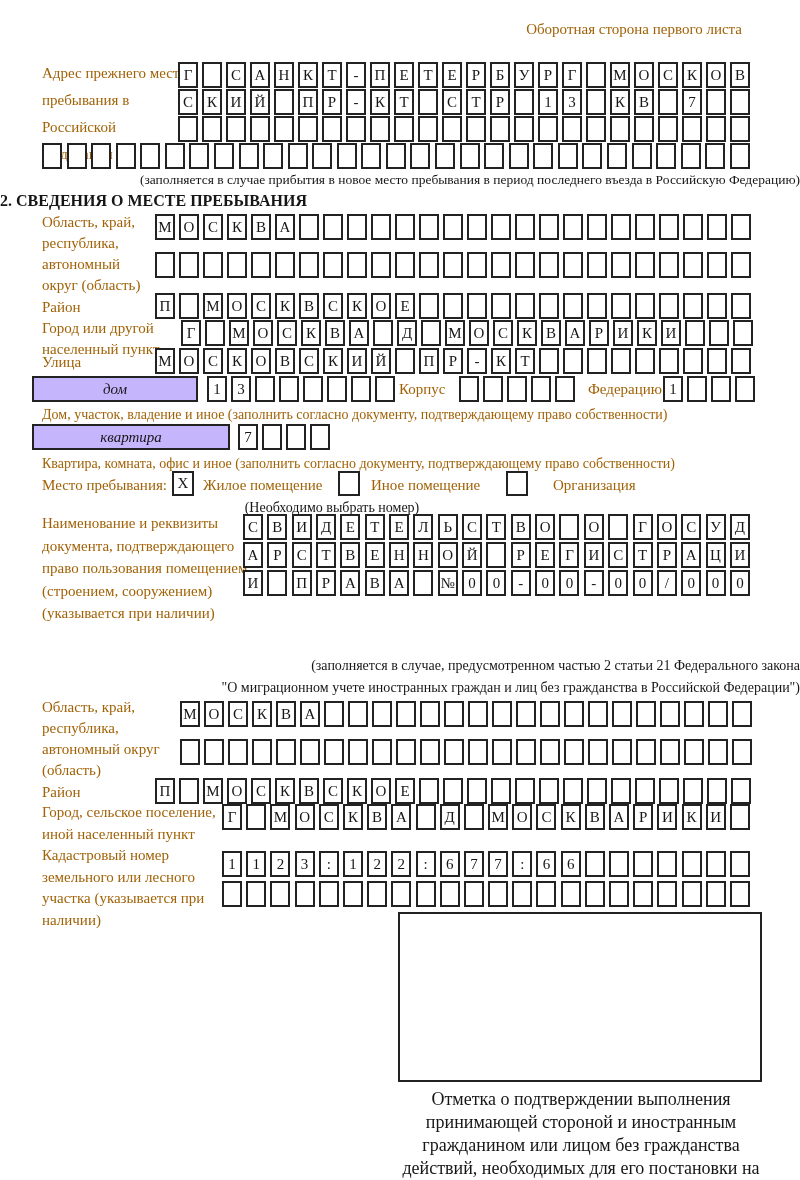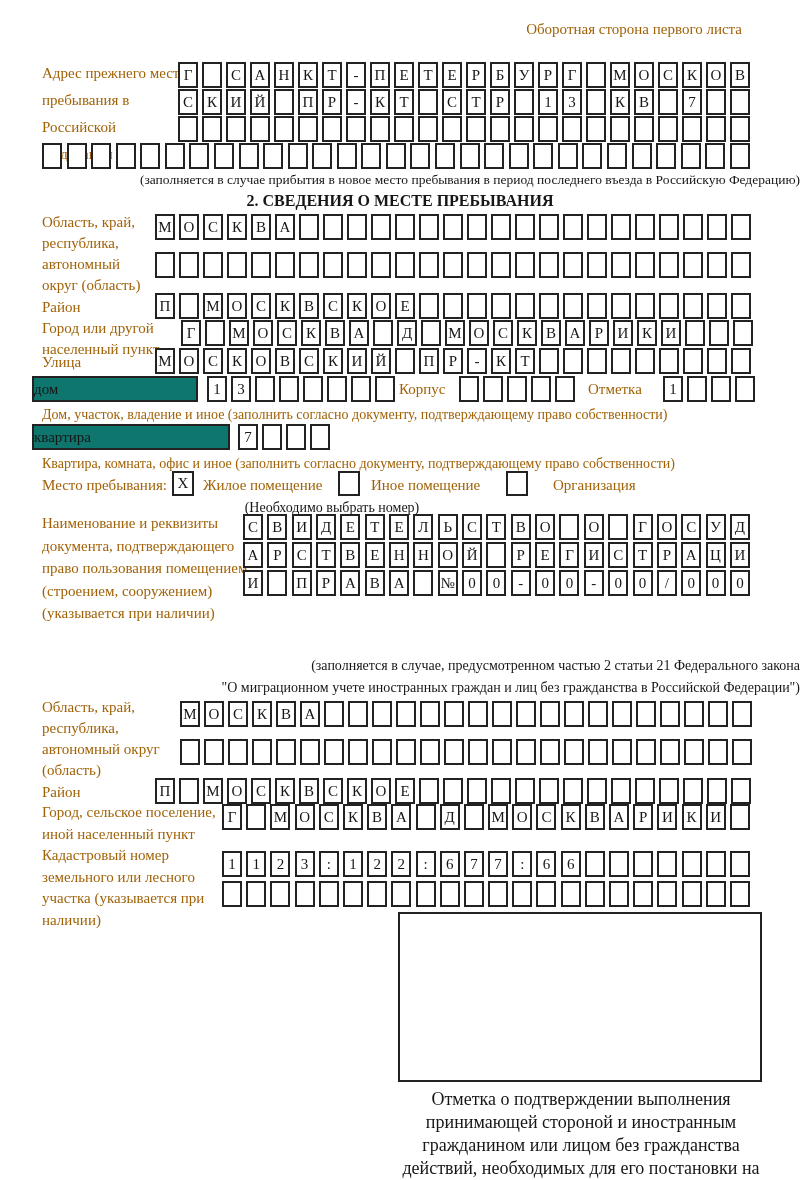--- a/index.html
+++ b/index.html
@@ -11,29 +11,29 @@
   }
   .abs { position:absolute; }
   .label { font-size:15px; line-height:23px; color:#a16207; }
   .boxes { display:flex; justify-content:space-between; }
   .cell {
     flex:0 0 20px; width:20px; height:26px; border:2px solid #222222;
     font-size:15px; line-height:22px; text-align:center; background:#fff;
     font-family:"Liberation Serif","DejaVu Serif",serif;
   }
   .widefield {
-    border:2px solid #222222; height:26px; 
-    font-size:15px; line-height:22px; background:#0f766e;
+    border:2px solid #222222; height:26px; text-align:center;
+    font-size:15px; line-height:22px; background:#c4b5fd;font-style:italic;
   }
   .checkbox {
     width:22px; height:25px; border:2px solid #222222; text-align:center;
     font-size:15px; line-height:21px; background:#fff;
   }
   .note { font-size:13.5px; color:#161616; }
-  .title { font-weight:bold; font-size:16px; text-align:center; width:800px; }
+  .title { font-weight:bold; font-size:16px; text-align:left; width:800px; }
   .subtitle { font-weight:bold; font-size:15px; text-align:center; width:800px; }
   .center { text-align:right; width:800px; }
   .stampbox { border:2px solid #222222; background:#fff; }
 </style>
 </head>
 <body>
 
 <div class="page">
 
   <div class="abs label" style="top:18px; right:58px;">Оборотная сторона первого листа</div>
@@ -306,21 +306,21 @@
       <span class="cell"></span>
     </div>
   <div class="abs label" style="left:399px; top:378px;">Корпус</div>
   <div class="abs boxes" style="left:459px; top:376px; width:116px;">
       <span class="cell"></span>
       <span class="cell"></span>
       <span class="cell"></span>
       <span class="cell"></span>
       <span class="cell"></span>
     </div>
-  <div class="abs label" style="left:588px; top:378px;">Отметка</div>
+  <div class="abs label" style="left:588px; top:378px;">Федерацию</div>
   <div class="abs boxes" style="left:663px; top:376px; width:92px;">
       <span class="cell">1</span>
       <span class="cell"></span>
       <span class="cell"></span>
       <span class="cell"></span>
     </div>
   <div class="abs label" style="left:42px; top:403px; font-size:14px;">Дом, участок, владение и иное (заполнить согласно документу, подтверждающему право собственности)</div>
 
   <div class="abs widefield" style="left:32px; top:424px; width:198px;">квартира</div>
   <div class="abs boxes" style="left:238px; top:424px; width:92px;">

